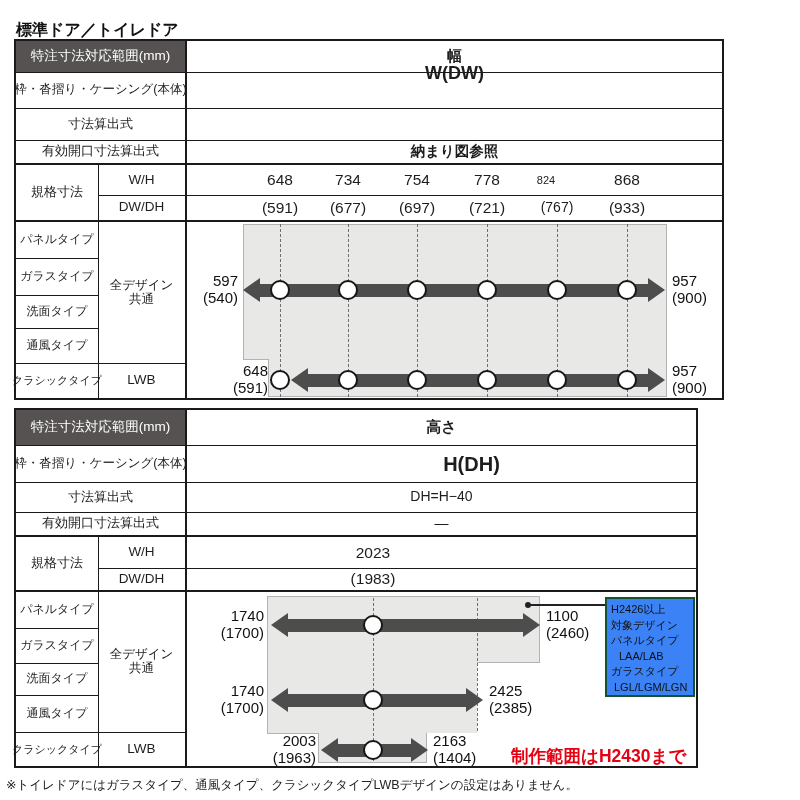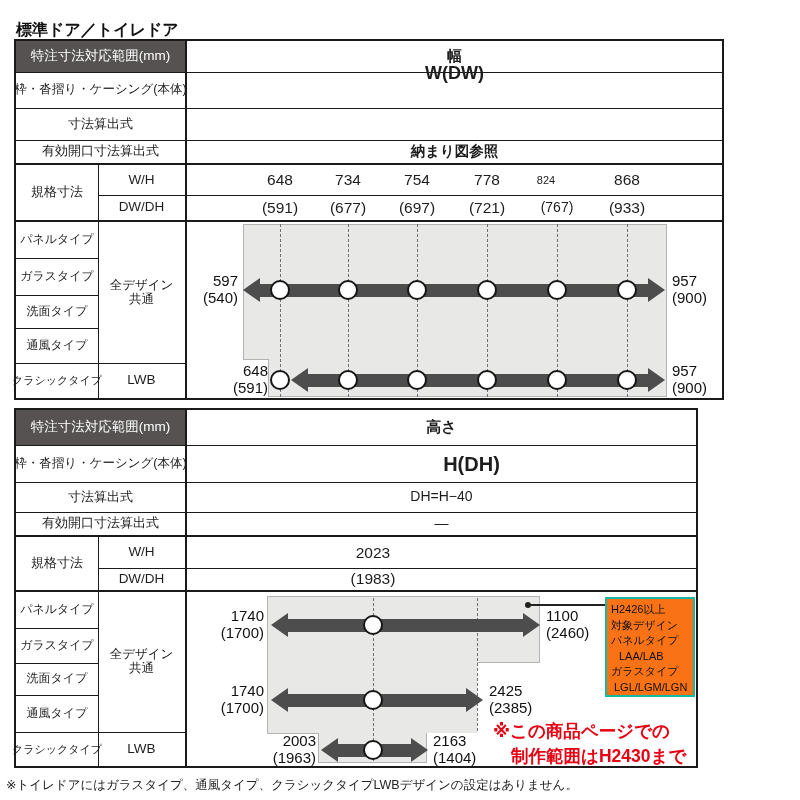--- a/index.html
+++ b/index.html
@@ -23,21 +23,21 @@
   .tri-l{position:absolute;width:0;height:0;border-top:12px solid transparent;
          border-bottom:12px solid transparent;border-right:17px solid #4d4d4d;}
   .circ{position:absolute;width:20px;height:20px;border-radius:50%;background:#fff;
         border:2px solid #161616;box-sizing:border-box;}
   .dim{position:absolute;font-size:15px;line-height:1.13;color:#111;display:flex;
        flex-direction:column;justify-content:center;}
   .dim.r{align-items:flex-end;text-align:right;}
   .dim.l{align-items:flex-start;text-align:left;}
   .title{position:absolute;font-size:16px;font-weight:bold;color:#111;}
   .foot{position:absolute;font-size:12.5px;color:#222;}
-  .callout{position:absolute;border:2px solid #14b8a6;background:#f97316;box-sizing:border-box;
+  .callout{position:absolute;border:2px solid #14532d;background:#3b82f6;box-sizing:border-box;
            font-size:11px;line-height:15.5px;padding:3px 4px;color:#111;}
   .callout span{display:block;white-space:nowrap;}
   .red{position:absolute;color:#e60012;font-weight:bold;font-size:17.5px;white-space:nowrap;}
   .leader{position:absolute;height:2px;background:#222;}
   .ldot{position:absolute;width:6px;height:6px;border-radius:50%;background:#222;}
 </style>
 </head>
 <body>
 
 <div id="page">
@@ -229,18 +229,17 @@
   <div class="leader" style="left:528px;top:604px;width:77px;"></div>
   <div class="callout" style="left:605px;top:597px;width:90px;height:100px;">
     <span>H2426以上</span>
     <span>対象デザイン</span>
     <span>パネルタイプ</span>
     <span style="padding-left:8px;">LAA/LAB</span>
     <span>ガラスタイプ</span>
     <span style="padding-left:3px;">LGL/LGM/LGN</span>
   </div>
 
-  <div class="red" style="left:493px;top:719px;">※この商品ページでの</div>
   <div class="red" style="left:511px;top:744px;">制作範囲はH2430まで</div>
 
   <div class="foot" style="left:6px;top:777px;">※トイレドアにはガラスタイプ、通風タイプ、クラシックタイプLWBデザインの設定はありません。</div>
 
 </div>
 
 </body></html>

